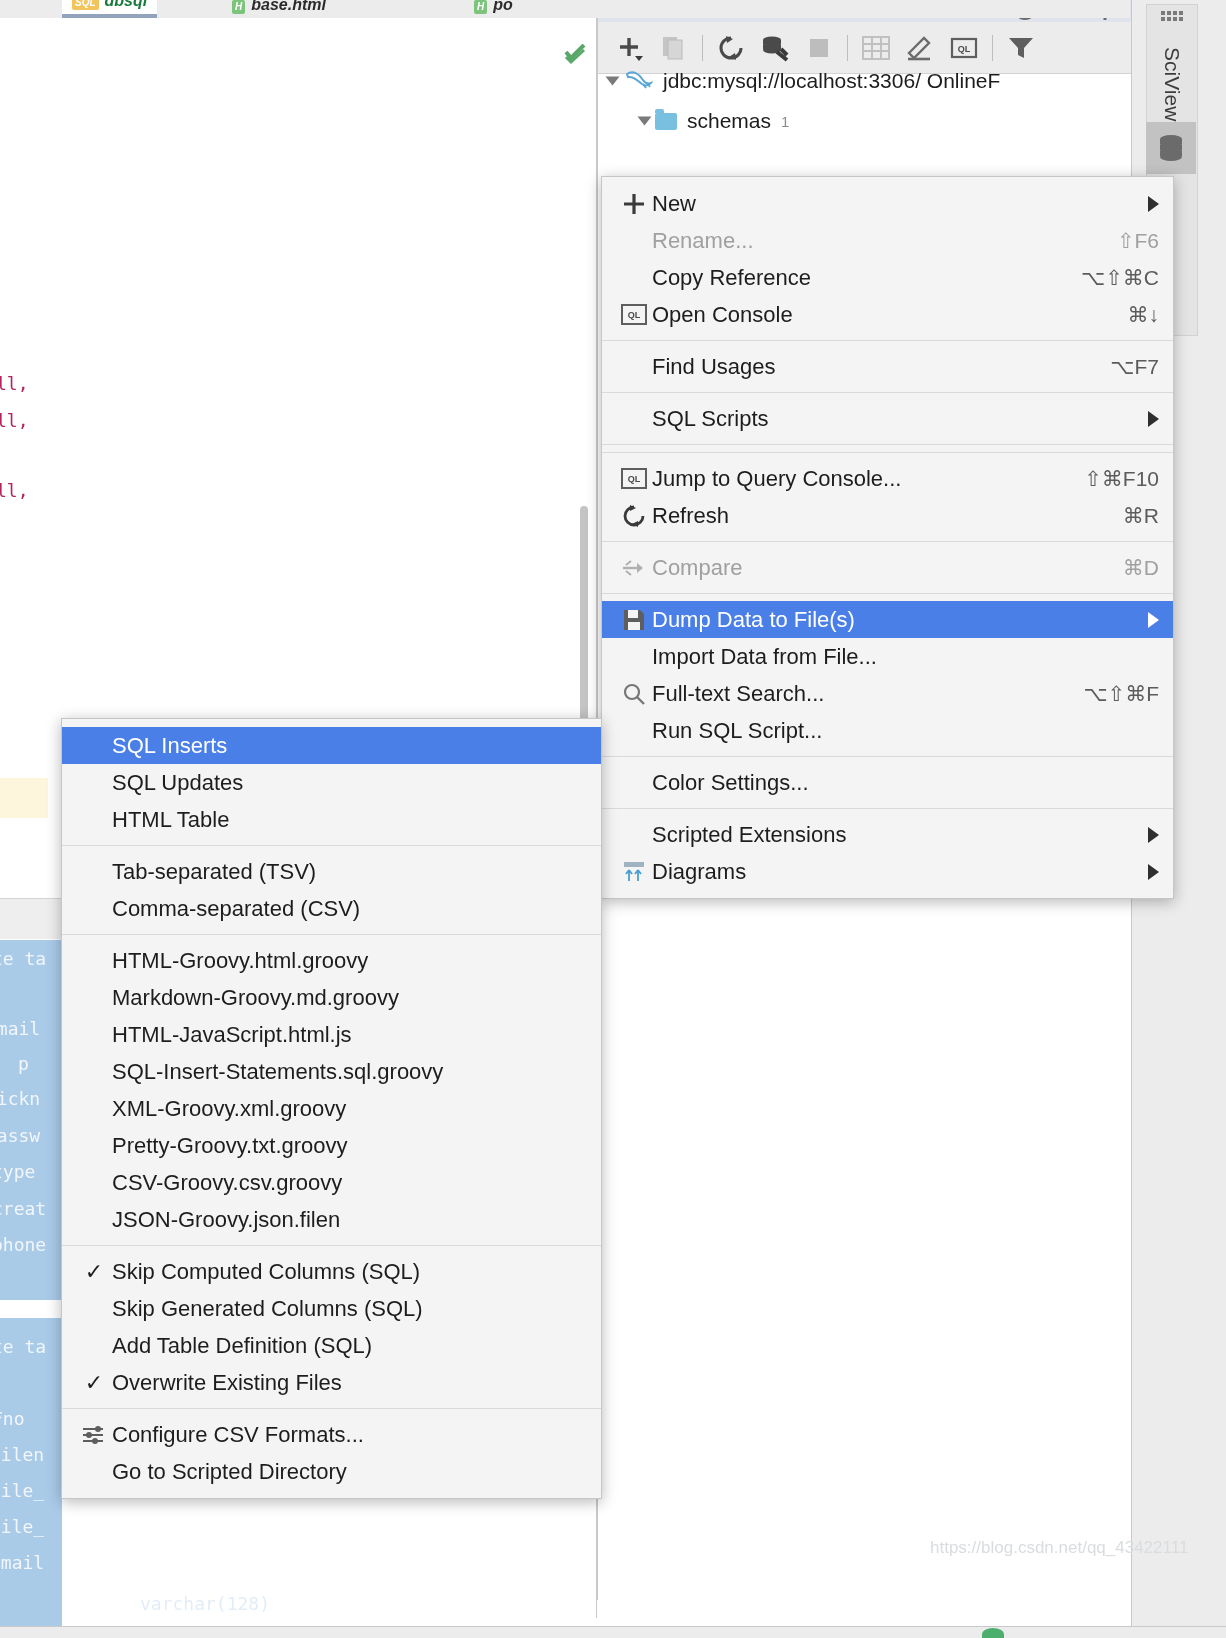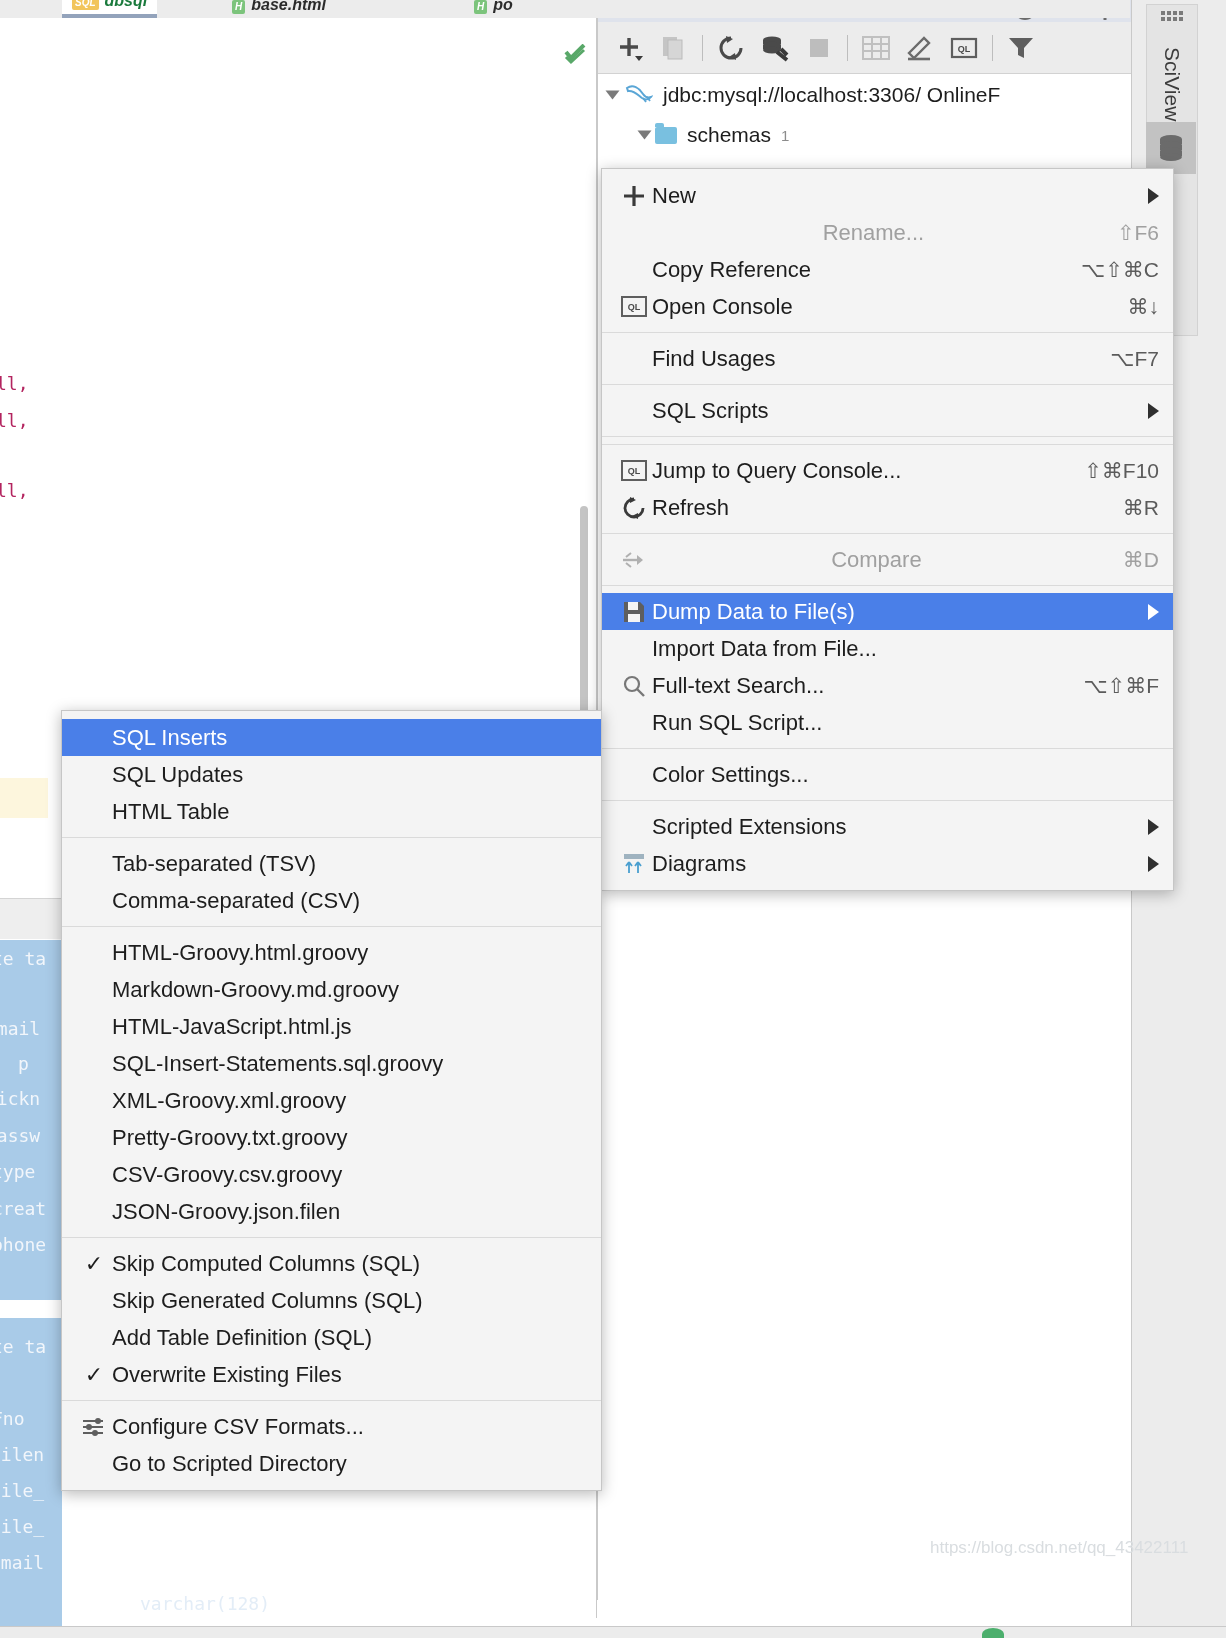--- a/index.html
+++ b/index.html
@@ -95,21 +95,21 @@
     background: #ececec; border-bottom: 1px solid #d2d2d2;
     display: flex; align-items: center; gap: 0px; padding-left: 10px;
     box-sizing: border-box;
   }
   .tbtn {
     width: 44px; height: 40px;
     display: flex; align-items: center; justify-content: center;
   }
   .tsep { width: 1px; height: 26px; background: #bdbdbd; margin: 0 6px; }
 
-  .db-tree { position: absolute; left: 0; top: 75px; width: 533px; }
+  .db-tree { position: absolute; left: 0; top: 61px; width: 533px; }
   .tree-row {
     display: flex; align-items: center; height: 40px;
     font-size: 21px; color: #1d1d1d; white-space: nowrap;
   }
   .tri {
     width: 0; height: 0; border-left: 9px solid #7a7a7a;
     border-top: 7px solid transparent; border-bottom: 7px solid transparent;
     transform: rotate(90deg); margin-right: 6px; flex: 0 0 auto;
   }
   .tree-count { font-size: 15px; color: #8c8c8c; margin-left: 10px; }
@@ -165,34 +165,34 @@
   .mitem .micon {
     width: 36px; flex: 0 0 36px;
     display: flex; align-items: center; justify-content: center;
   }
   .mitem .mlabel { flex: 1 1 auto; }
   .mitem .mshort {
     color: #5b5b5b; font-size: 21px; margin-left: 22px;
     flex: 0 0 auto;
   }
   .mitem.disabled .mlabel,
-  .mitem.disabled .mshort { color: #a0a0a0; text-align: center; }
+  .mitem.disabled .mshort { color: #a0a0a0; }
   .mitem.selected { background: #4a7fe8; }
   .mitem.selected .mlabel,
   .mitem.selected .mshort { color: #ffffff; }
   .mitem .arrow {
     width: 0; height: 0; margin-left: 18px;
     border-left: 11px solid #2f2f2f;
     border-top: 8px solid transparent; border-bottom: 8px solid transparent;
     flex: 0 0 auto;
   }
   .mitem.selected .arrow { border-left-color: #ffffff; }
   .msep { height: 1px; background: #dadada; margin: 7px 0; }
   .mgap-top { padding-top: 8px; }
-  .mgap-bot { padding-bottom: 8px; }
+  .mgap-bot { padding-bottom: 8px; margin-top: 8px; }
   .check {
     font-size: 22px; color: #1d1d1d; line-height: 1;
   }
 
   .watermark {
     position: absolute; left: 930px; top: 1538px;
     font-size: 17px; color: #d9dde0; white-space: nowrap;
     font-family: "Liberation Sans", sans-serif;
   }
   .status-bar {

